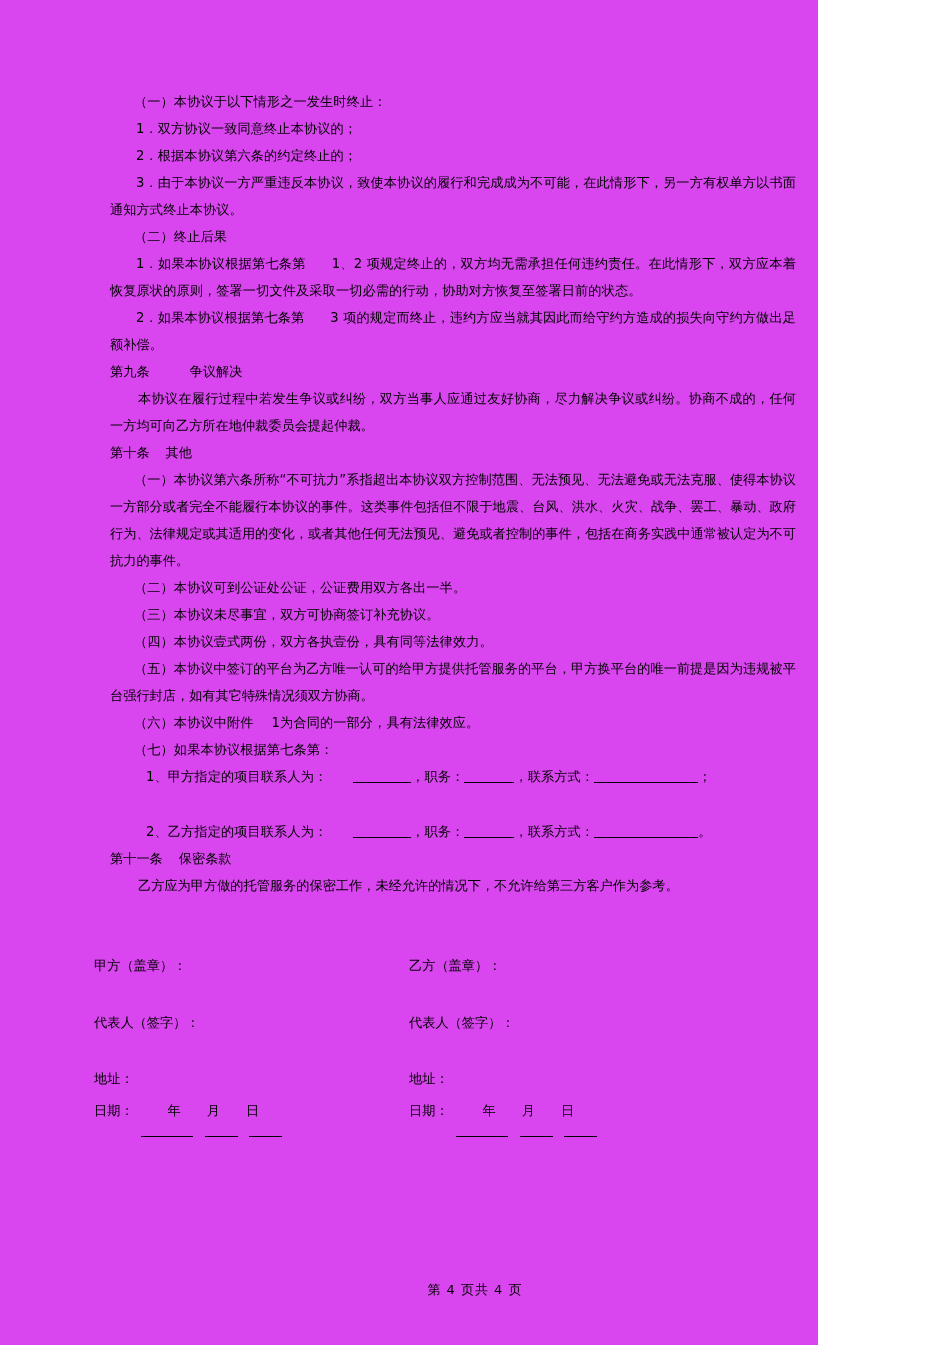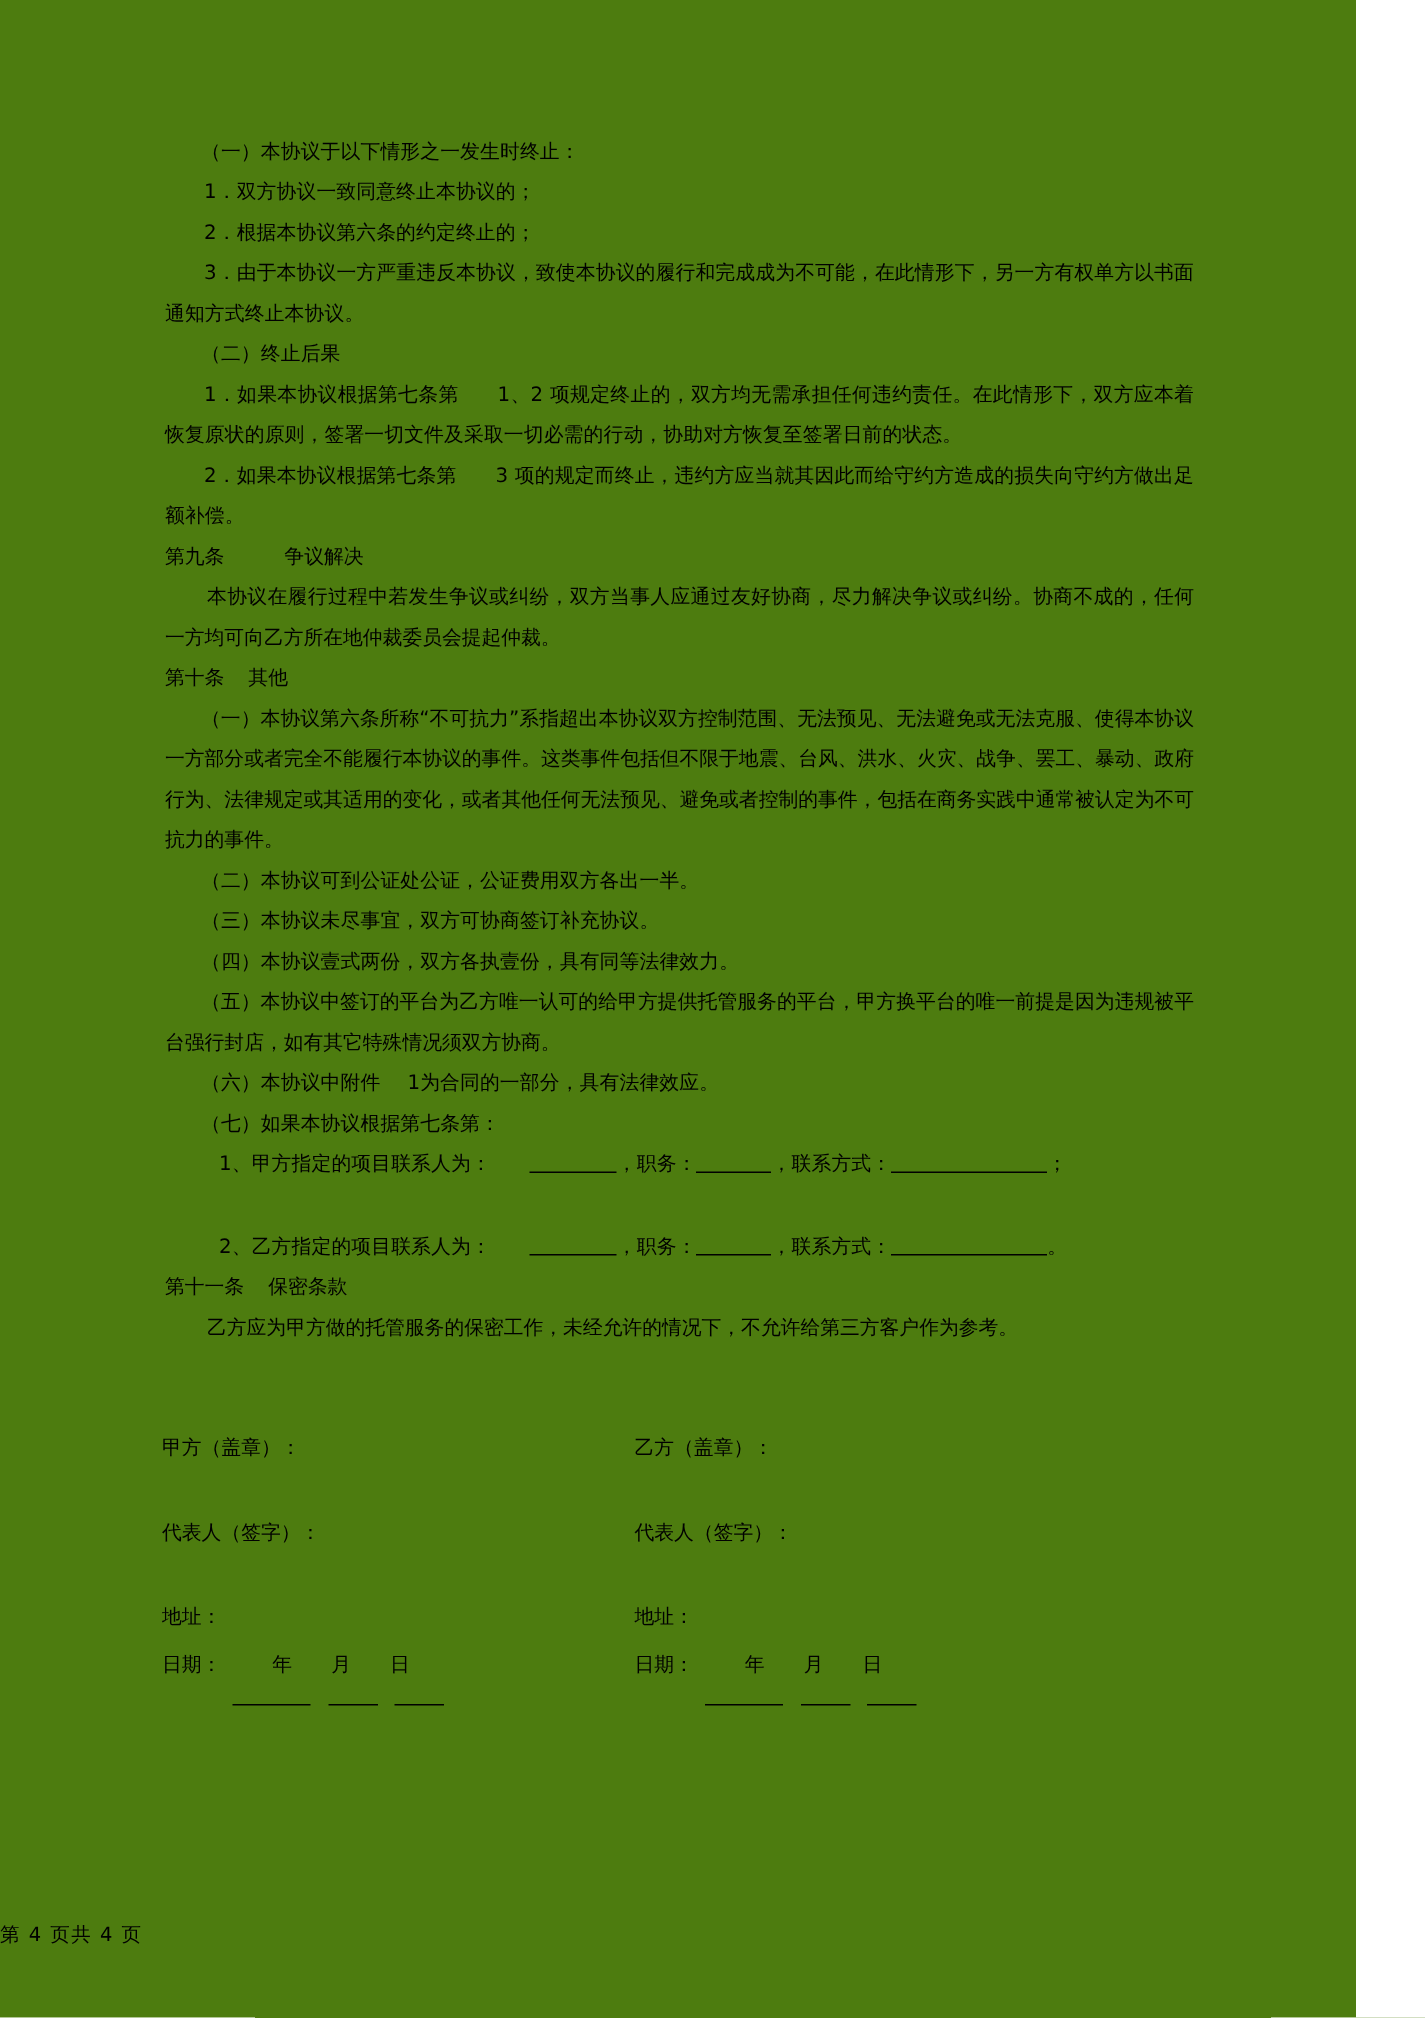--- a/index.html
+++ b/index.html
@@ -6,23 +6,23 @@
     margin: 0;
     padding: 0;
     background: #ffffff;
   }
   body {
     font-family: "DejaVu Sans", "Liberation Sans", sans-serif;
     color: #000000;
   }
   .page {
     position: relative;
-    width: 904px;
+    width: 818px;
     height: 1345px;
-    background: #4d7c0f;
+    background: #d946ef;
     overflow: hidden;
   }
   .content {
     position: absolute;
     left: 110px;
     top: 88px;
     width: 686px;
   }
   
   .para {
@@ -72,21 +72,21 @@
     height: 13px;
     vertical-align: -2px;
   }
   .b-name { width: 58px; }
   .b-title { width: 50px; }
   .b-contact { width: 104px; }
 
   
   .sig-wrap {
     position: absolute;
-    left: 108px;
+    left: 94px;
     width: 690px;
   }
   .sig-row {
     position: relative;
     font-size: 13.2px;
     line-height: 22px;
     height: 22px;
   }
   .sig-col-a { position: absolute; left: 0; top: 0; white-space: nowrap; }
   .sig-col-b { position: absolute; left: 315px; top: 0; white-space: nowrap; }
@@ -99,21 +99,21 @@
     border-bottom: 1.6px solid #000;
     height: 0;
   }
 
   
   .footer {
     position: absolute;
     left: 0;
     top: 1281px;
     width: 950px;
-    text-align: left;
+    text-align: center;
     font-size: 13px;
     letter-spacing: 1px;
   }
 </style>
 </head>
 <body>
 
 <div class="page">
 
   <div class="content">

